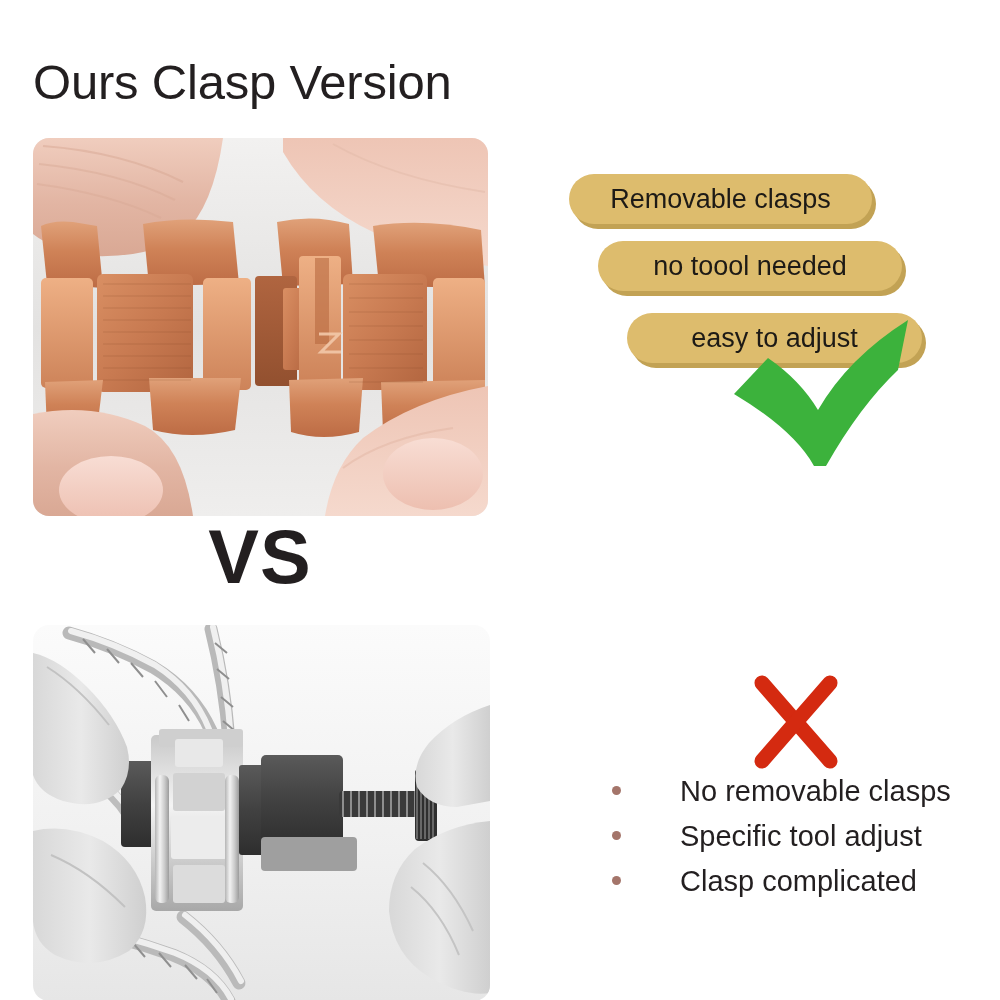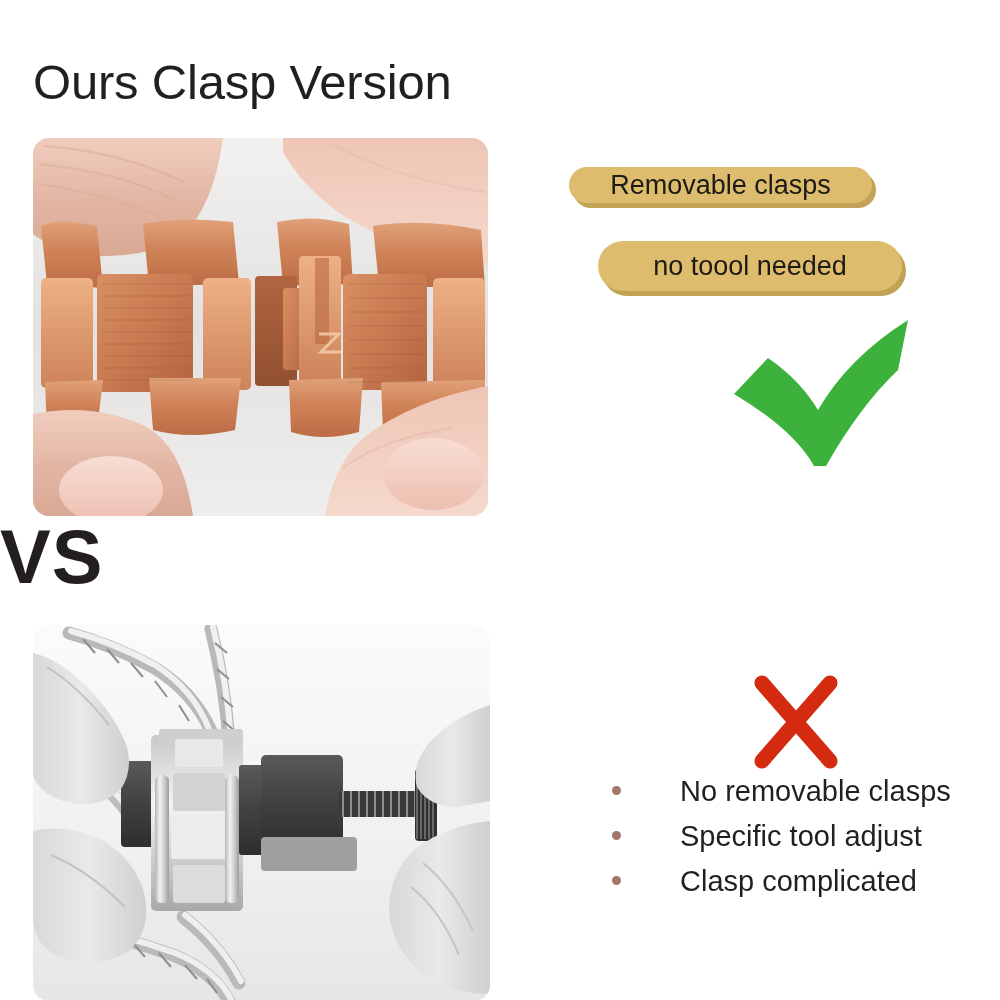--- a/index.html
+++ b/index.html
@@ -51,21 +51,21 @@
     height: 376px;
   }
   .photo-svg { display: block; width: 100%; height: 100%; }
 
   
   .vs-label {
     position: absolute;
     left: 0;
     top: 482px;
     width: 520px;
-    text-align: left;
+    text-align: center;
     font-size: 76px;
     line-height: 80px;
     font-weight: 700;
     color: #231f20;
     letter-spacing: 1px;
   }
 
   
   .pill {
     position: absolute;
@@ -73,21 +73,21 @@
     align-items: center;
     justify-content: center;
     border-radius: 999px;
     background: #ddbc6d;
     color: #1d1a16;
     font-size: 27px;
     line-height: 30px;
     white-space: nowrap;
     box-shadow: 4px 5px 0 0 #c2a254;
   }
-  #pill-1 { left: 569px; top: 132px; width: 303px; height: 36px; }
+  #pill-1 { left: 569px; top: 139px; width: 303px; height: 50px; }
   #pill-2 { left: 598px; top: 206px; width: 304px; height: 50px; text-align: center; }
   #pill-3 { left: 627px; top: 278px; width: 295px; height: 50px; }
 
   
   .check-mark {
     position: absolute;
     left: 730px;
     top: 283px;
     width: 180px;
     height: 150px;
@@ -361,20 +361,21 @@
 
       <path d="M457 80 Q420 92 396 118 Q378 140 384 162 Q396 182 424 182 L457 176 Z" fill="url(#greySkin)"></path>
       <path d="M457 196 Q414 200 382 224 Q356 248 356 286 Q360 330 396 352 Q430 372 457 368 Z" fill="url(#greySkin)"></path>
       <path d="M390 238 Q420 262 440 306" stroke="#c4c4c4" stroke-width="2" fill="none"></path>
       <path d="M378 262 Q408 286 426 330" stroke="#c4c4c4" stroke-width="2" fill="none"></path>
     </svg>
   </div>
 
   <div class="pill" id="pill-1">Removable clasps</div>
   <div class="pill" id="pill-2">no toool needed</div>
+  <div class="pill" id="pill-3">easy to adjust</div>
 
   <div class="check-mark">
     <svg viewBox="0 0 180 150" preserveAspectRatio="none">
       <path d="M178 2 L168 52 Q130 88 96 148 L84 148 Q64 112 4 76 L38 40 Q70 62 88 92 Q118 40 178 2 Z" fill="#3cb23c"></path>
     </svg>
   </div>
 
   <div class="x-mark">
     <svg viewBox="0 0 92 98" preserveAspectRatio="none">
       <g stroke="#d42a10" stroke-width="15" stroke-linecap="round">

